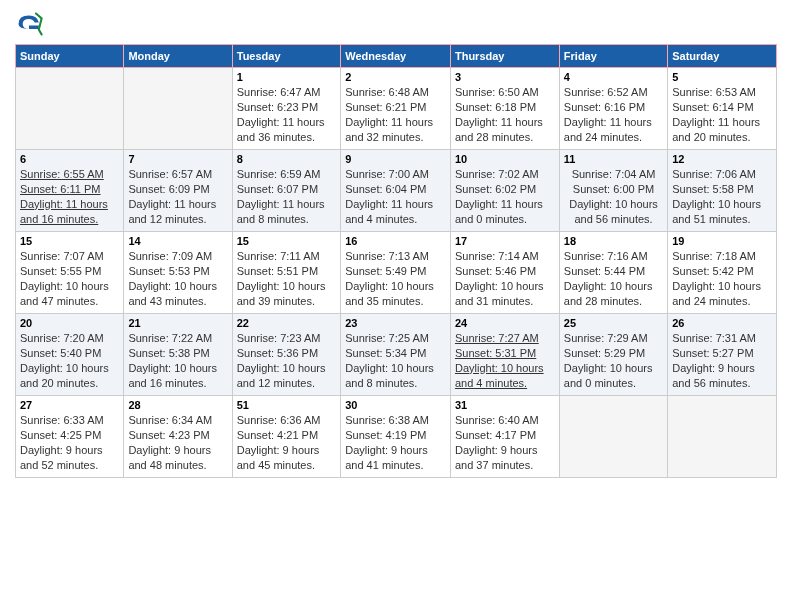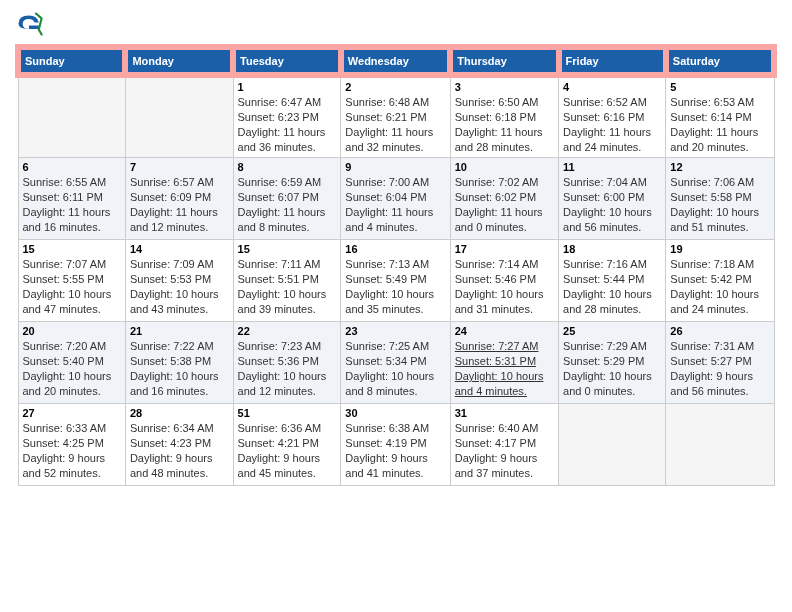--- a/index.html
+++ b/index.html
@@ -55,21 +55,21 @@
       border-collapse: collapse;
       font-size: 10px;
     }
     .calendar th {
       background: #1a5fa8;
       color: #fff;
       padding: 5px 4px;
       text-align: left;
       font-size: 11px;
       font-weight: bold;
-      border: 6px solid #fca5a5;
+      border: 1px solid #fca5a5;
     }
     .calendar td {
       border: 1px solid #ccc;
       padding: 3px 4px;
       vertical-align: top;
       height: 82px;
       width: 113px;
       background: #fff;
     }
     .calendar td.empty {
@@ -160,21 +160,21 @@
             <span class="day-num">5</span>
             <div class="day-info" style="white-space: pre-line;">Sunrise: 6:53 AM
 Sunset: 6:14 PM
 Daylight: 11 hours
 and 20 minutes.</div>
           </td>
         </tr>
         <tr class="row-alt">
           <td>
             <span class="day-num">6</span>
-            <div class="day-info" style="white-space: pre-line;">Sunrise: 6:55 AM
+            <div class="day-info" style="white-space: pre-line; text-decoration: underline;">Sunrise: 6:55 AM
 Sunset: 6:11 PM
 Daylight: 11 hours
 and 16 minutes.</div>
           </td>
           <td>
             <span class="day-num">7</span>
             <div class="day-info" style="white-space: pre-line;">Sunrise: 6:57 AM
 Sunset: 6:09 PM
 Daylight: 11 hours
 and 12 minutes.</div>
@@ -195,21 +195,21 @@
           </td>
           <td>
             <span class="day-num">10</span>
             <div class="day-info" style="white-space: pre-line;">Sunrise: 7:02 AM
 Sunset: 6:02 PM
 Daylight: 11 hours
 and 0 minutes.</div>
           </td>
           <td>
             <span class="day-num">11</span>
-            <div class="day-info" style="white-space: pre-line;">Sunrise: 7:04 AM
+            <div class="day-info" style="white-space: pre-line; text-align: center;">Sunrise: 7:04 AM
 Sunset: 6:00 PM
 Daylight: 10 hours
 and 56 minutes.</div>
           </td>
           <td>
             <span class="day-num">12</span>
             <div class="day-info" style="white-space: pre-line;">Sunrise: 7:06 AM
 Sunset: 5:58 PM
 Daylight: 10 hours
 and 51 minutes.</div>

